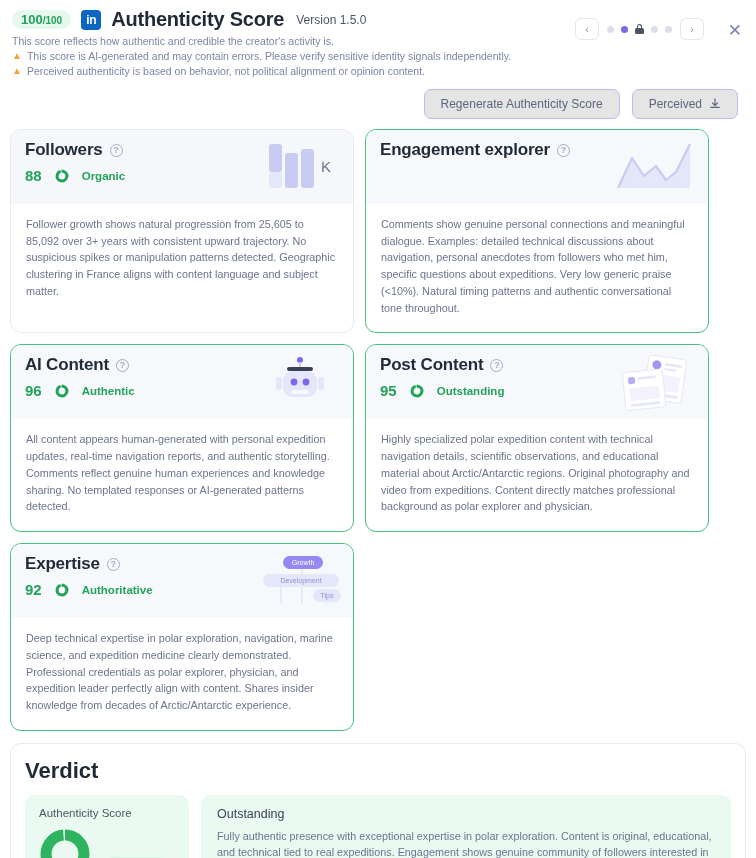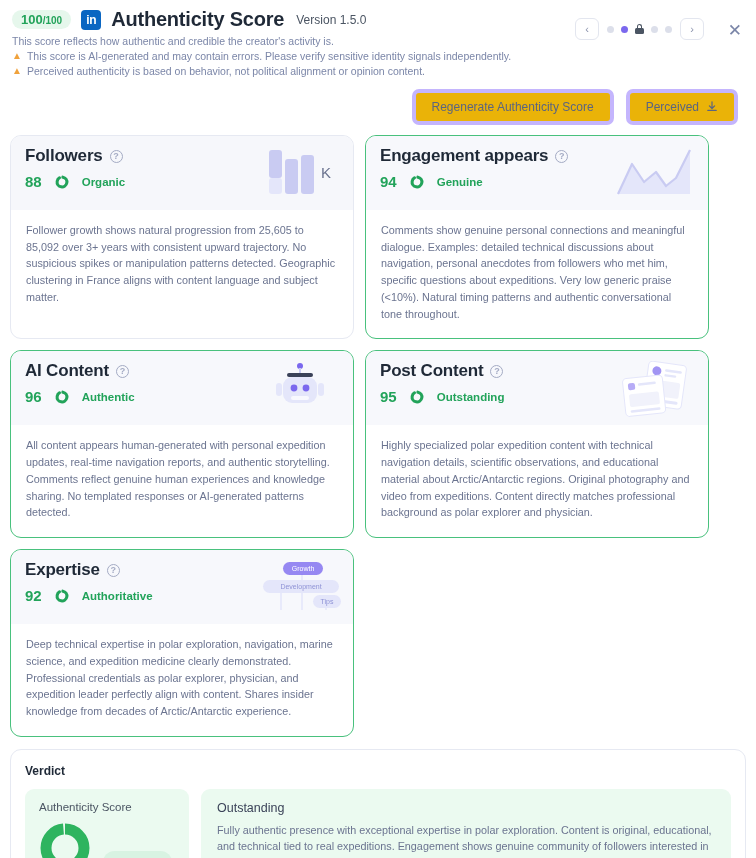--- a/index.html
+++ b/index.html
@@ -45,21 +45,21 @@
   .dot.active { background: #7b68ee; }
   .lock-dot { width: 9px; height: 10px; position: relative; }
   .lock-dot .body { position: absolute; bottom: 0; left: 0; width: 9px; height: 6px; background: #4b5563; border-radius: 1.5px; }
   .lock-dot .shackle { position: absolute; top: 0; left: 2px; width: 5px; height: 5px;
     border: 1.3px solid #4b5563; border-bottom: none; border-radius: 3px 3px 0 0; }
   .close-x { position: absolute; top: 22px; right: 14px; color: #7b86a8; font-size: 17px; cursor: pointer; line-height: 1; }
 
   
   .actions { display: flex; justify-content: flex-end; gap: 12px; padding: 12px 18px 0 0; }
   .btn {
-    border: 4px solid #c4b5fd; background: #eab308; border-radius: 7px;
+    border: 1px solid #c4b5fd; background: #e5e5e5; border-radius: 7px;
     padding: 7px 16px; font-size: 12px; color: #5b6580; cursor: pointer;
     display: inline-flex; align-items: center; gap: 7px; white-space: nowrap;
   }
 
   
   .grid { padding: 10px 10px 0 10px; display: flex; flex-wrap: wrap; gap: 11px; }
   .card {
     width: 344px; border: 1px solid #e6e9f2; border-radius: 11px;
     background: #fff; overflow: hidden; padding-bottom: 16px;
   }
@@ -81,21 +81,21 @@
   .ring { width: 14px; height: 14px; display: block; }
   .score-label { font-size: 11.5px; color: #22a35a; font-weight: 600; }
   .card-art { position: absolute; right: 14px; top: 10px; width: 78px; height: 54px; }
   .card-body { padding: 12px 15px 0 15px; font-size: 10.8px; line-height: 1.55; color: #6b7490; }
 
   
   .verdict {
     margin: 12px 10px 0 10px; border: 1px solid #e6e9f2; border-radius: 11px;
     background: #fff; padding: 14px 14px 16px 14px;
   }
-  .verdict-title { font-size: 12px; font-weight: 700; color: #1f2937; margin-bottom: 11px; }
+  .verdict-title { font-size: 22px; font-weight: 700; color: #1f2937; margin-bottom: 11px; }
   .verdict-row { display: flex; gap: 12px; align-items: stretch; }
   .v-score {
     background: #ebfaf0; border-radius: 9px; padding: 12px 14px;
     width: 164px; flex: none;
   }
   .v-score-label { font-size: 11.5px; color: #4b5563; margin-bottom: 9px; }
   .v-score-body { display: flex; align-items: flex-end; gap: 12px; }
   .v-pill {
     background: #d8f3e2; color: #2fae63; border-radius: 12px;
     padding: 4px 11px; font-size: 13px; font-weight: 700;
@@ -177,29 +177,22 @@
               <rect x="24" y="13" width="13" height="35" rx="3" fill="#c9cbf2"></rect>
               <rect x="40" y="9" width="13" height="39" rx="3" fill="#c9cbf2"></rect>
               <text x="60" y="32" font-family="Liberation Sans, sans-serif" font-size="15" fill="#6b7490">K</text>
             </svg></div>
         </div>
         <div class="card-body">Follower growth shows natural progression from 25,605 to 85,092 over 3+ years with consistent upward trajectory. No suspicious spikes or manipulation patterns detected. Geographic clustering in France aligns with content language and subject matter.</div>
       </div>
       <div class="card hi">
         <div class="card-head">
           <div class="card-title-row">
-            <span class="card-title">Engagement appears</span>
-            <span class="help-ico">?</span>
-          </div>
-          <div class="score-row">
-            <span class="score-num">94</span>
-            <svg class="ring" viewBox="0 0 20 20">
-              <circle cx="10" cy="10" r="7" fill="none" stroke="#22a35a" stroke-width="4.4" stroke-dasharray="38 6" transform="rotate(-80 10 10)" stroke-linecap="round"></circle>
-            </svg>
-            <span class="score-label">Genuine</span>
+            <span class="card-title">Engagement explorer</span>
+            <span class="help-ico">?</span>
           </div>
           <div class="card-art"><svg width="78" height="54" viewBox="0 0 78 54">
               <path d="M2 48 L16 18 L28 36 L40 26 L50 40 L60 32 L74 4 L74 48 Z" fill="#e4e6fa"></path>
               <path d="M2 48 L16 18 L28 36 L40 26 L50 40 L60 32 L74 4" fill="none" stroke="#c9cbf2" stroke-width="2.2" stroke-linejoin="round"></path>
             </svg></div>
         </div>
         <div class="card-body">Comments show genuine personal connections and meaningful dialogue. Examples: detailed technical discussions about navigation, personal anecdotes from followers who met him, specific questions about expeditions. Very low generic praise (&lt;10%). Natural timing patterns and authentic conversational tone throughout.</div>
       </div>
       <div class="card hi">
         <div class="card-head">

